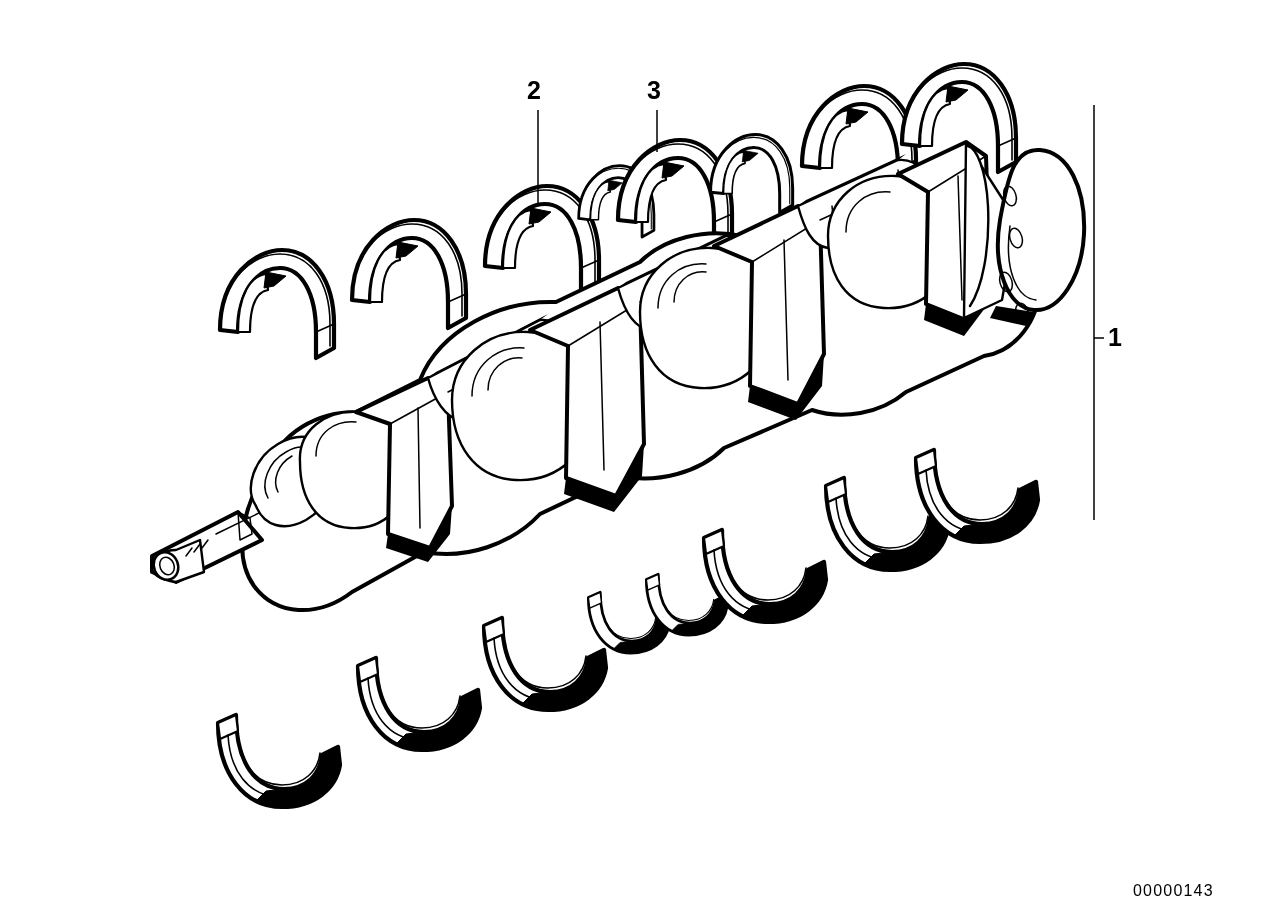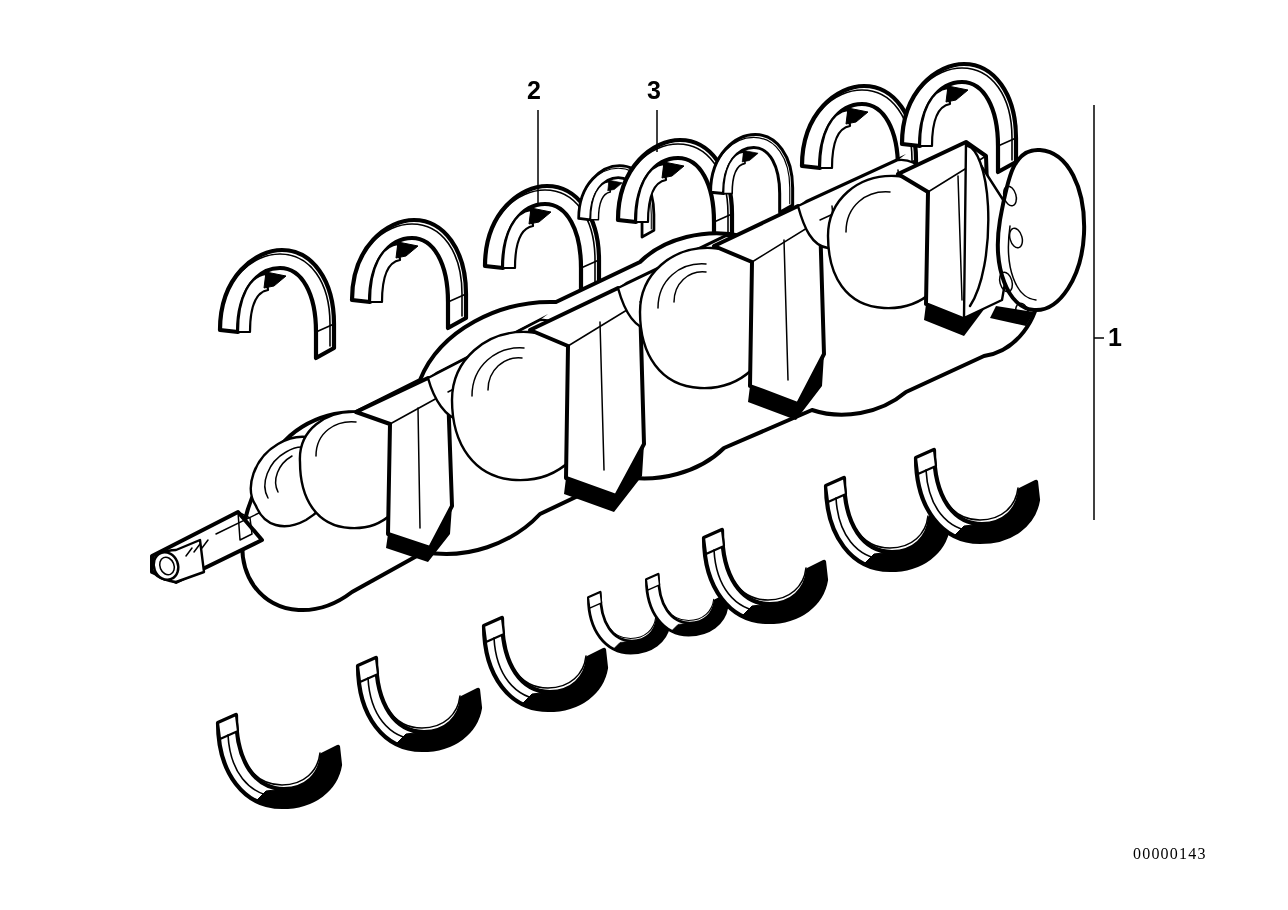--- a/index.html
+++ b/index.html
@@ -21,22 +21,22 @@
     line-height:25px;
     color:#000;
     letter-spacing:0px;
     user-select:none;
   }
   #callout-2{left:527px;top:78px;}
   #callout-3{left:647px;top:78px;}
   #callout-1{left:1108px;top:325px;}
   #diagram-id{
     position:absolute;
-    left:1133px;top:845px;
-    font-family:Liberation Serif, serif;
+    left:1133px;top:882px;
+    font-family:Liberation Sans, sans-serif;
     font-size:16px;
     letter-spacing:1.2px;
     color:#000;
   }
   .shell-out{fill:#ffffff;stroke:#000;stroke-width:4.2;stroke-linejoin:round;stroke-linecap:round;}
   .shell-in{fill:#ffffff;stroke:#000;stroke-width:2.2;stroke-linejoin:round;stroke-linecap:round;}
   .shell-thin{fill:none;stroke:#000;stroke-width:1.6;stroke-linejoin:round;stroke-linecap:round;}
   .shell-dark{fill:#000000;stroke:#000;stroke-width:1;}
   .crank-out{fill:#ffffff;stroke:#000;stroke-width:4.0;stroke-linejoin:round;stroke-linecap:round;}
   .crank-mid{fill:#ffffff;stroke:#000;stroke-width:2.4;stroke-linejoin:round;stroke-linecap:round;}

